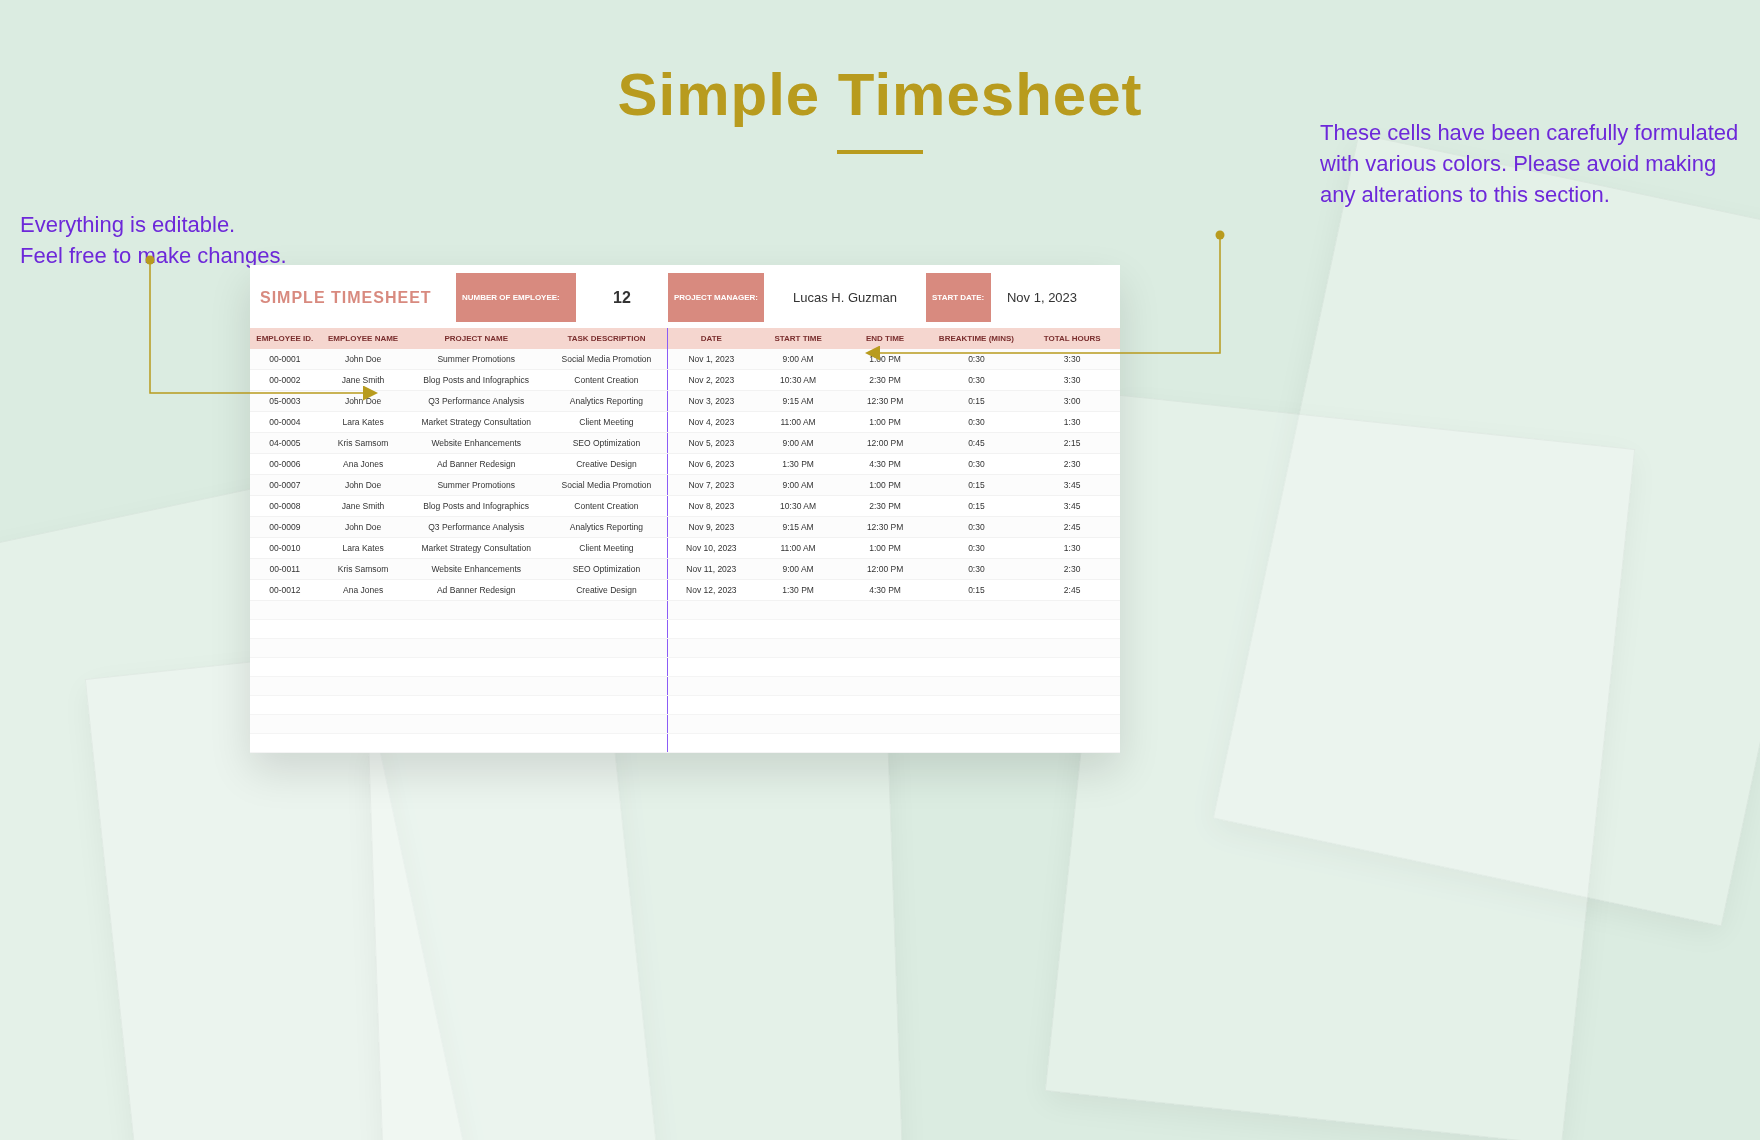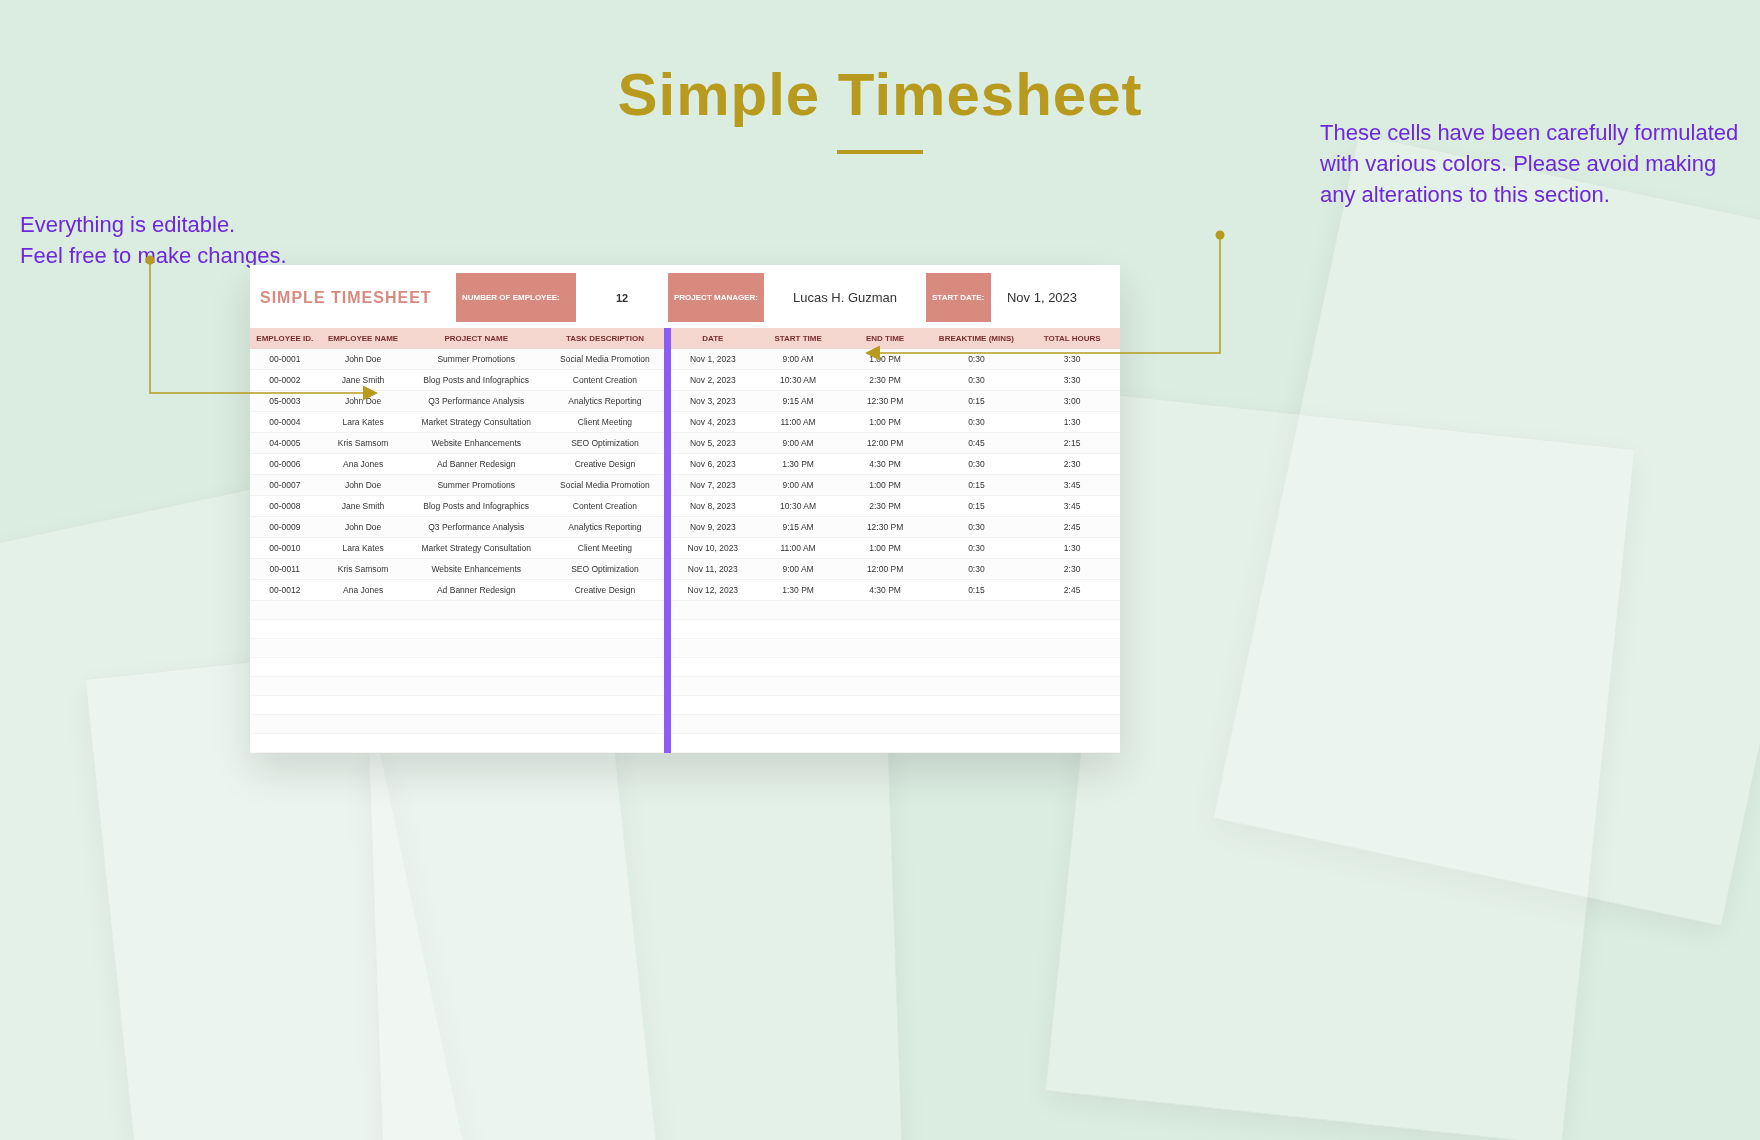--- a/index.html
+++ b/index.html
@@ -94,21 +94,21 @@
     white-space: nowrap;
   }
   .hdr-value {
     font-size: 13px;
     font-weight: 700;
     padding: 4px 8px;
     text-align: center;
     background: #fff;
   }
   .lbl-emp  { flex: 0 0 120px; }
-  .val-emp  { flex: 0 0 80px; font-size: 11px; }
+  .val-emp  { flex: 0 0 80px; font-size: 16px; }
   .lbl-pm   { flex: 0 0 88px; }
   .val-pm   { flex: 0 0 150px; font-weight: 400; }
   .lbl-sd   { flex: 0 0 65px; }
   .val-sd   { flex: 0 0 90px; font-weight: 400; }
 
   table.ts {
     width: 100%;
     border-collapse: collapse;
     table-layout: fixed;
   }
@@ -125,21 +125,21 @@
     font-size: 8.5px;
     padding: 5px 4px;
     text-align: center;
     border-bottom: 1px solid #f2f2f2;
     white-space: nowrap;
     overflow: hidden;
   }
   table.ts tbody tr:nth-child(odd) td { background: #fcfcfc; }
   
   table.ts td:nth-child(5),
-  table.ts th:nth-child(5) { border-left: 7px solid #8b5cf6; }
+  table.ts th:nth-child(5) { border-left: 1px solid #8b5cf6; }
   table.ts td:nth-child(5),
   table.ts td:nth-child(6),
   table.ts td:nth-child(7),
   table.ts td:nth-child(8),
   table.ts td:nth-child(9) { background: #ffffff; }
 
   
   col.c-id   { width: 8%; }
   col.c-name { width: 10%; }
   col.c-proj { width: 16%; }

